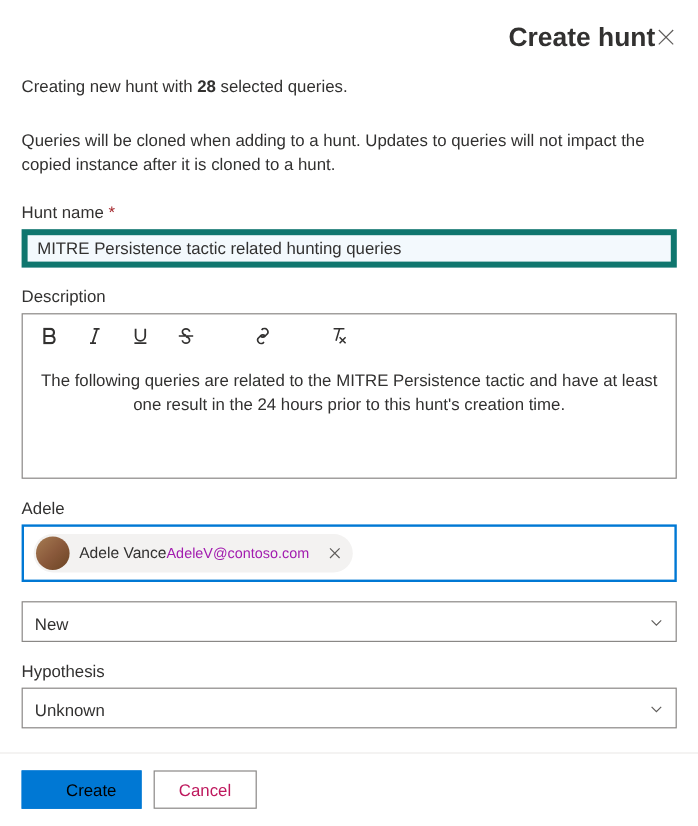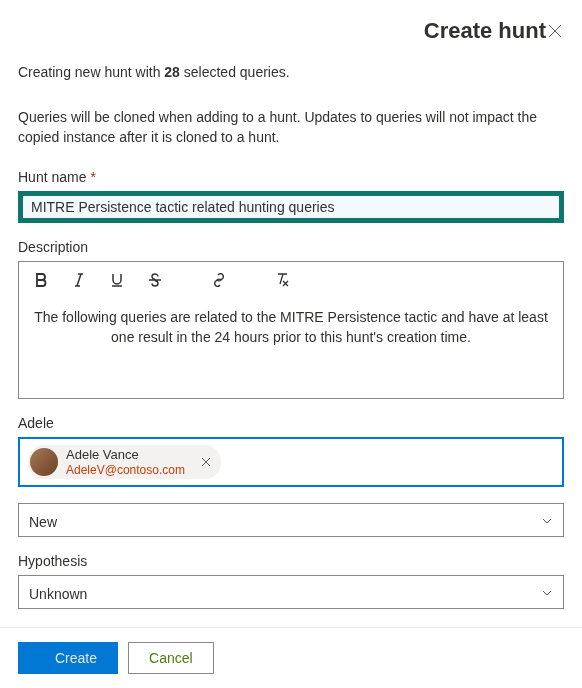--- a/index.html
+++ b/index.html
@@ -116,30 +116,31 @@
     }
     .avatar {
       width: 28px;
       height: 28px;
       border-radius: 50%;
       background: linear-gradient(135deg, #a67c52 0%, #8b5a3c 50%, #6b4423 100%);
       flex-shrink: 0;
     }
     .persona-text {
       display: flex;
-      flex-direction: column;
+      flex-direction: row;
       line-height: 1.2;
+      align-items: center;
     }
     .persona-name {
       font-size: 13px;
       color: #323130;
     }
     .persona-email {
       font-size: 12px;
-      color: #c2410c;
+      color: #a21caf;
     }
     .chip-remove {
       margin-left: 8px;
       cursor: pointer;
       color: #605e5c;
       display: flex;
       align-items: center;
     }
     .select-box {
       width: 100%;
@@ -169,26 +170,26 @@
       padding-left: 18px;
     }
     .btn {
       height: 32px;
       padding: 0 20px;
       font-family: inherit;
       font-size: 14px;
       cursor: pointer;
       border: 1px solid #8a8886;
       background: #ffffff;
-      color: #4d7c0f;
+      color: #be185d;
     }
     .btn-primary {
       background: #0078d4;
       border-color: #0078d4;
-      color: #e5e5e5;
+      color: #000000;
       padding-left: 36px;
     }
   </style>
 </head>
 <body>
 
 <div class="header">
   <div class="title">Create hunt</div>
   <div class="close-btn">
     <svg width="14" height="14" viewBox="0 0 14 14">

